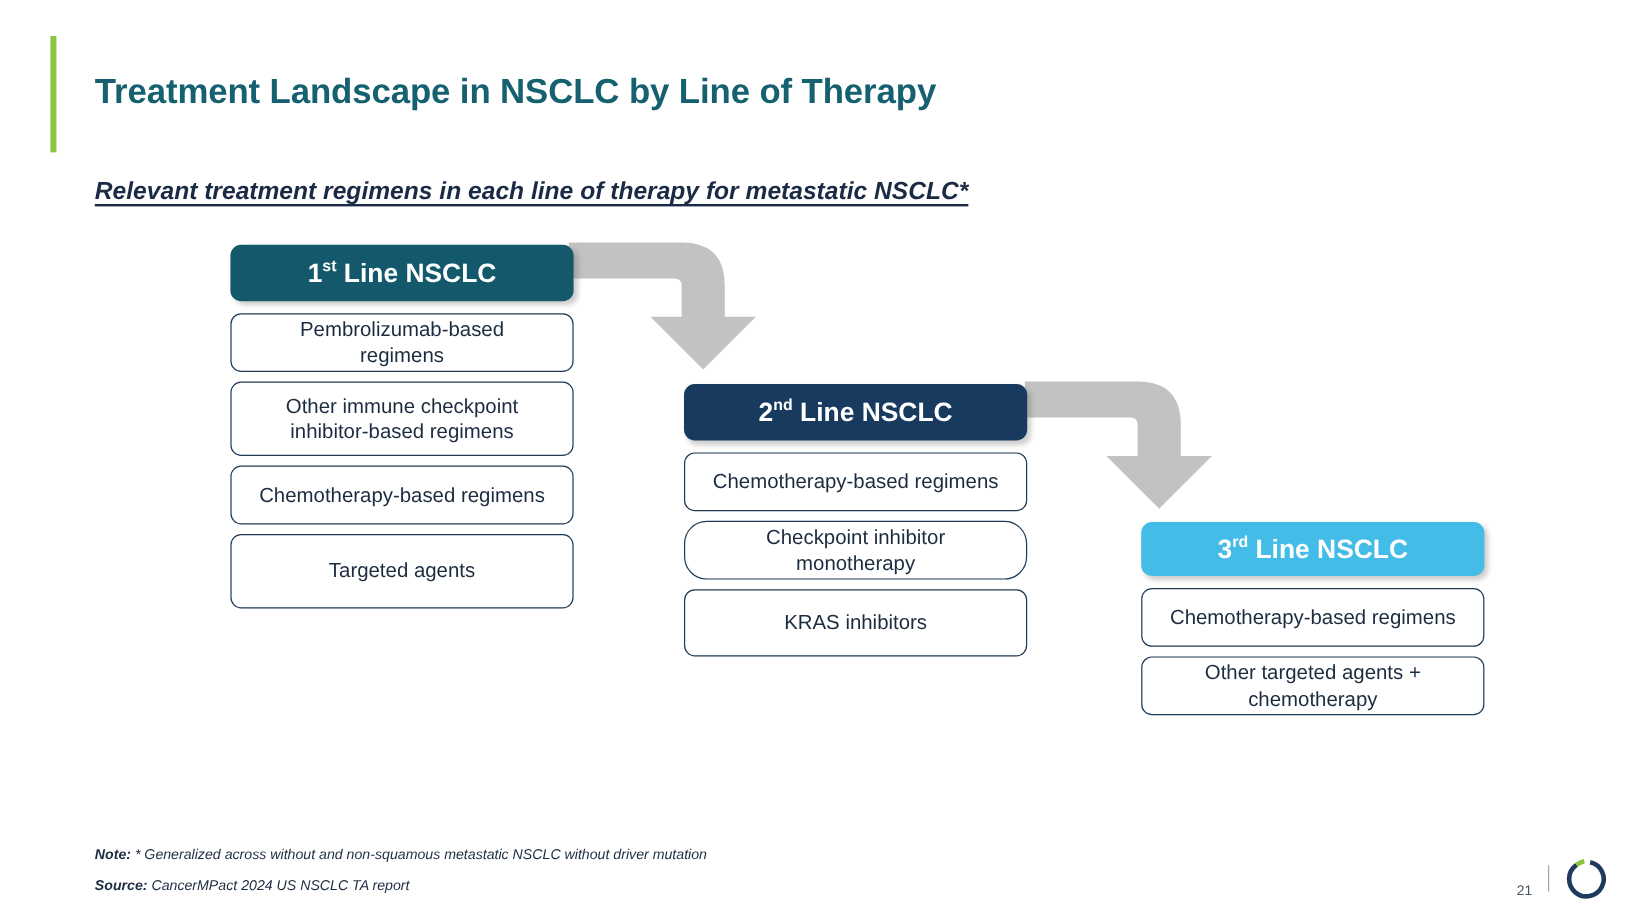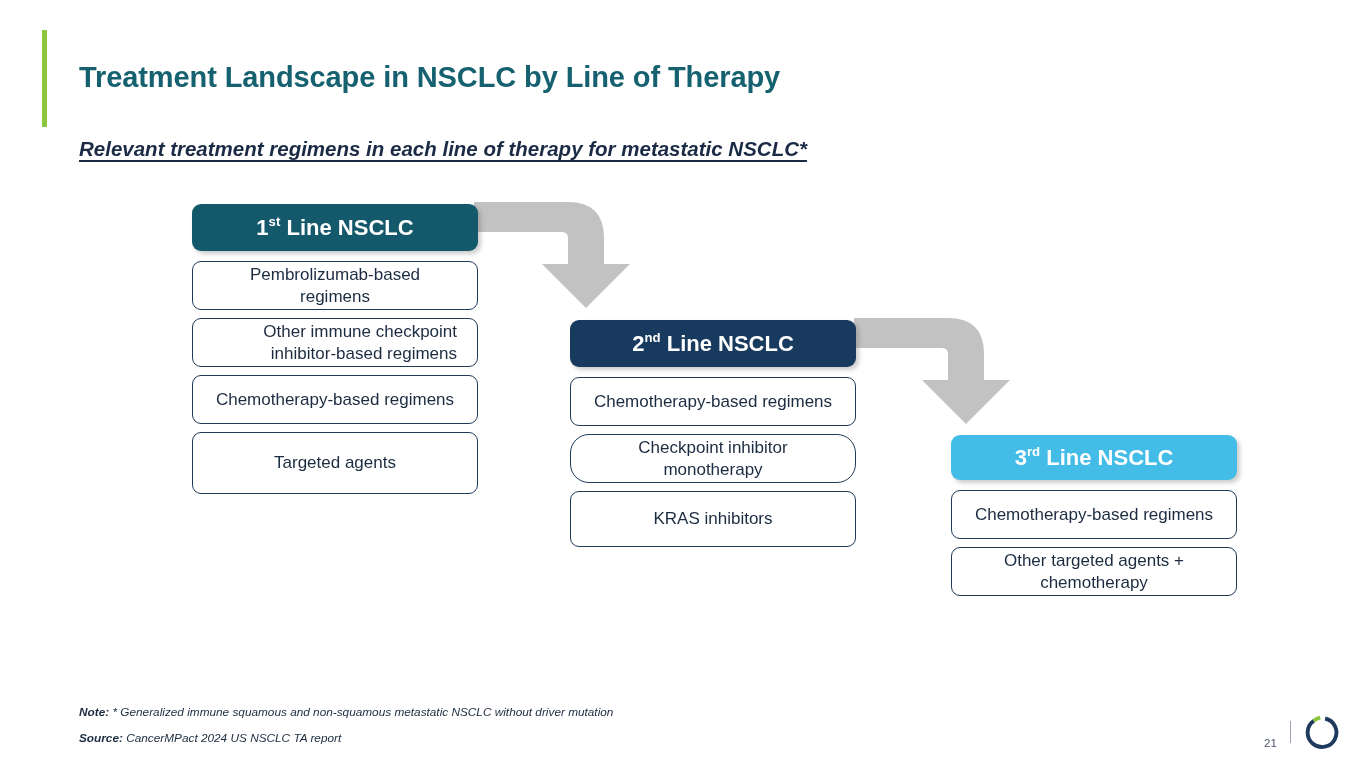--- a/index.html
+++ b/index.html
@@ -35,21 +35,21 @@
     top: 61px;
     font-size: 29px;
     font-weight: bold;
     color: #156170;
     letter-spacing: -0.1px;
     white-space: nowrap;
   }
   #page-subtitle {
     position: absolute;
     left: 79px;
-    top: 137px;
+    top: 148px;
     font-size: 20.5px;
     font-weight: bold;
     font-style: italic;
     color: #1B2B45;
     text-decoration: underline;
     text-underline-offset: 4px;
     white-space: nowrap;
   }
 
   
@@ -182,21 +182,21 @@
     <div class="col-header" style="height:47px; background:#14596B;">
       <span>1</span>
         <sup>st</sup>
         <span style="display:inline-block;width:0.28em;"></span>
         <span>Line NSCLC</span>
     </div>
 
     <div class="item-box" style="margin-top:10px; height:49px;">
       <span>Pembrolizumab-based regimens</span>
     </div>
-    <div class="item-box" style="margin-top:8px; height:49px;text-align:right;">
+    <div class="item-box" style="margin-top:8px; height:62px;">
       <span>Other immune checkpoint inhibitor-based regimens</span>
     </div>
     <div class="item-box" style="margin-top:8px; height:49px;">
       <span>Chemotherapy-based regimens</span>
     </div>
     <div class="item-box" style="margin-top:8px; height:62px;">
       <span>Targeted agents</span>
     </div>
   </div>
 
@@ -230,21 +230,21 @@
     <div class="item-box" style="margin-top:10px; height:49px;">
       <span>Chemotherapy-based regimens</span>
     </div>
     <div class="item-box" style="margin-top:8px; height:49px;">
       <span>Other targeted agents + chemotherapy</span>
     </div>
   </div>
 
   <div class="footnote" id="note-line">
     <span class="lbl">Note:</span>
-    <span>* Generalized immune squamous and non-squamous metastatic NSCLC without driver mutation</span>
+    <span>* Generalized across without and non-squamous metastatic NSCLC without driver mutation</span>
   </div>
   <div class="footnote" id="source-line">
     <span class="lbl">Source:</span>
     <span>CancerMPact 2024 US NSCLC TA report</span>
   </div>
 
   <div id="page-number">21</div>
   <div id="footer-divider"></div>
 
   <svg id="brand-logo" viewBox="0 0 40 40">

